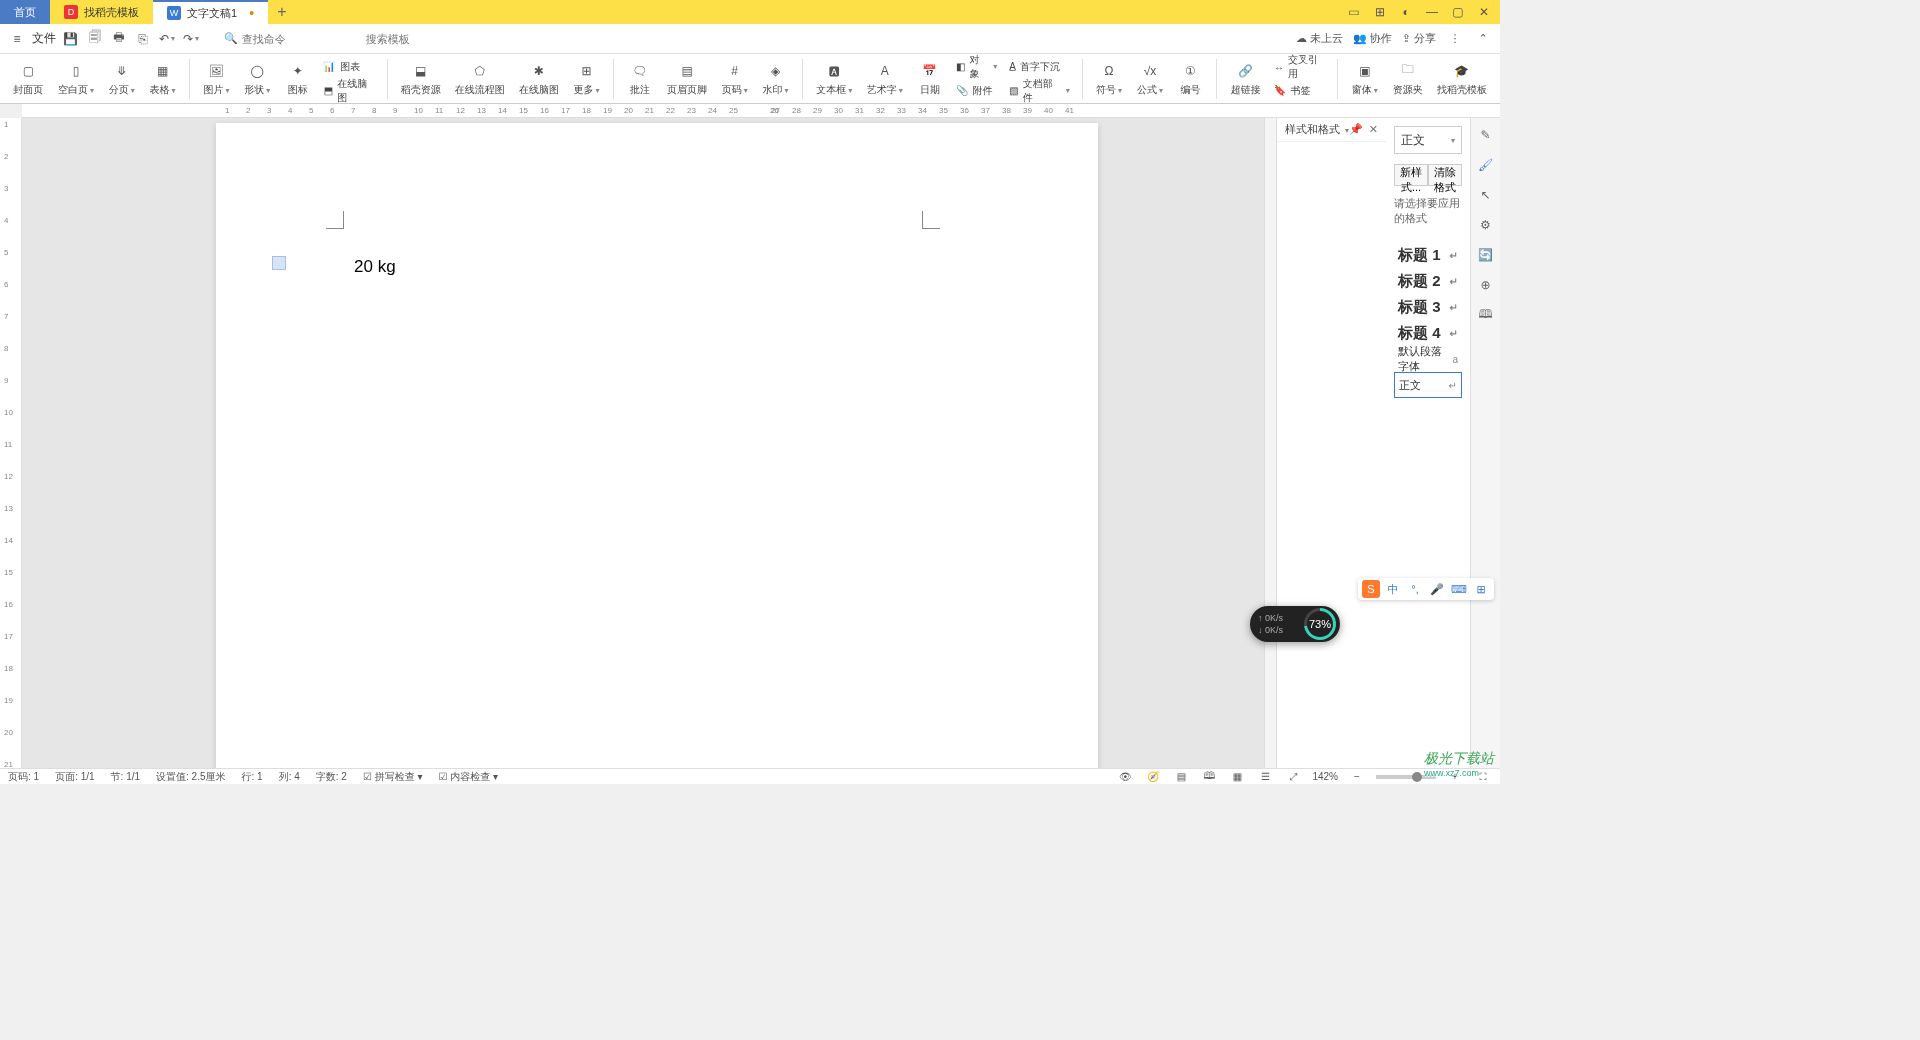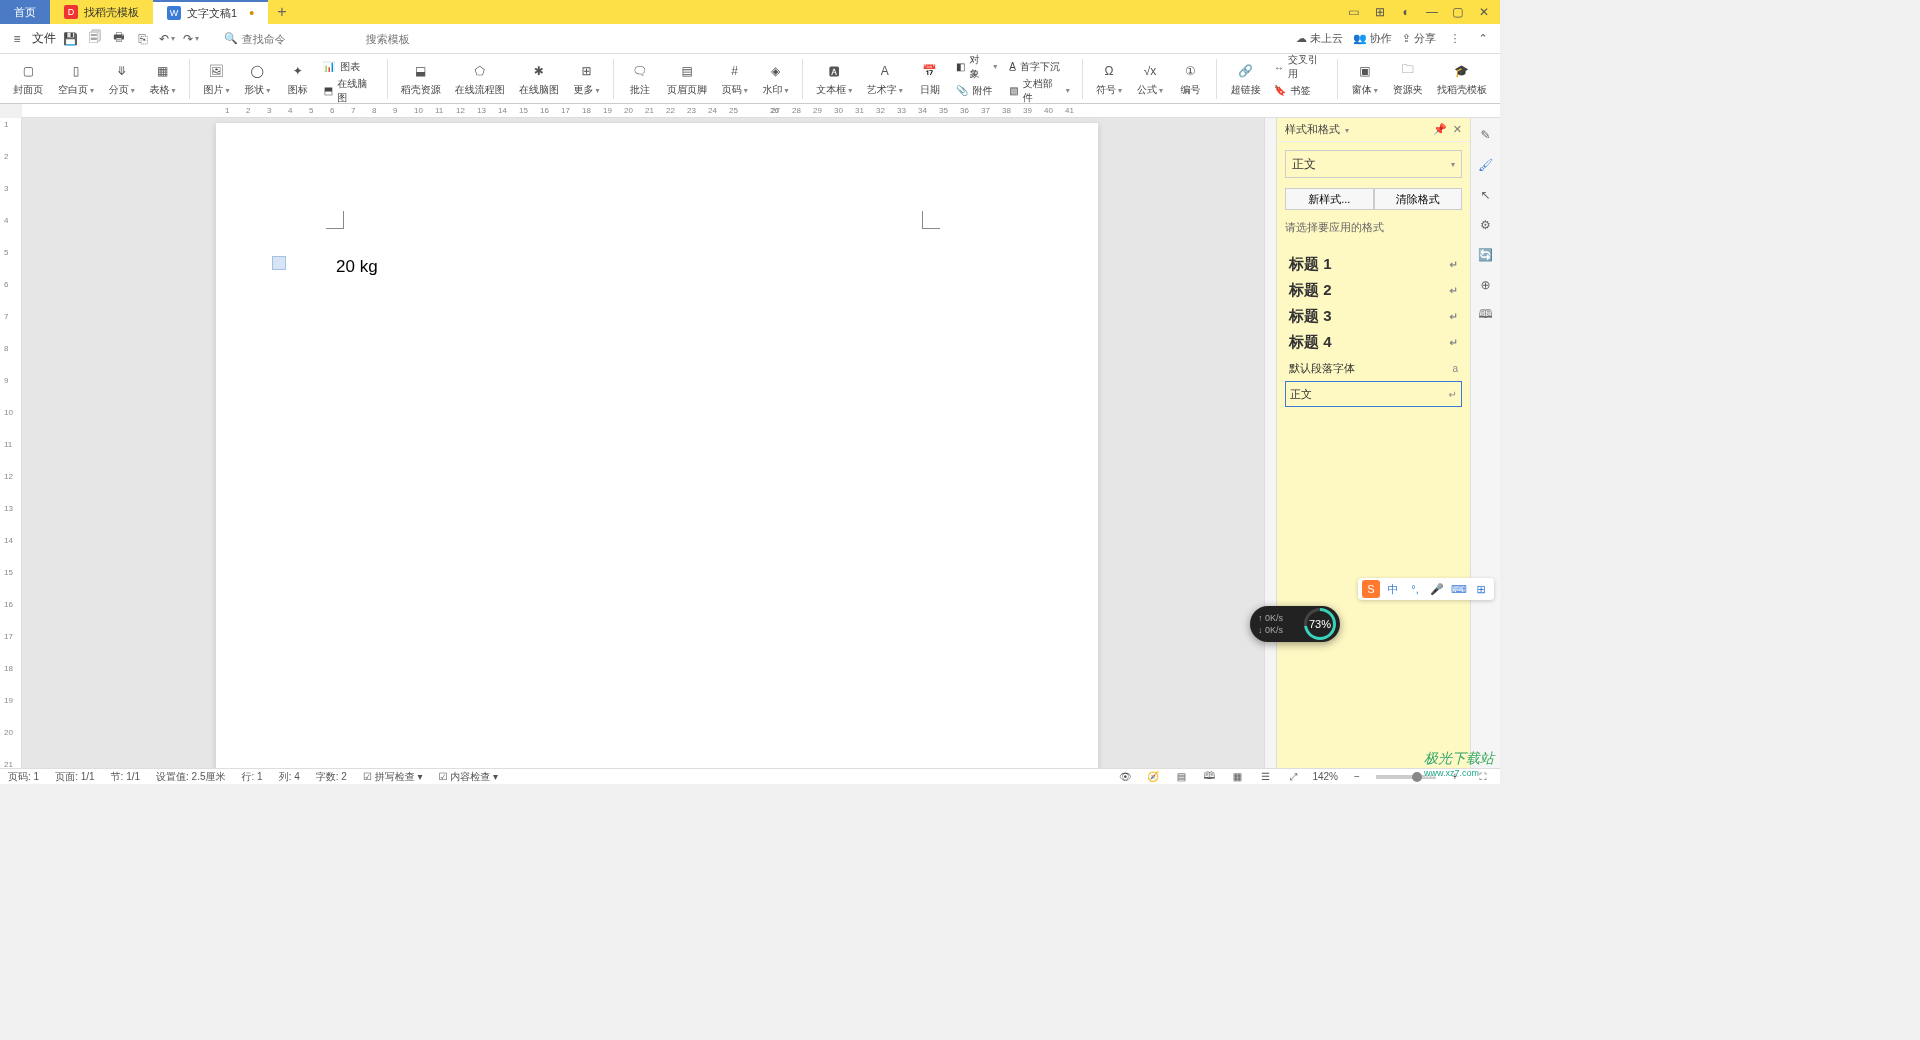--- a/index.html
+++ b/index.html
@@ -41,28 +41,28 @@
 .ruler-h .tick { position: absolute; top: 2px; }
 .ruler-v { width: 22px; background: #fff; border-right: 1px solid #ddd; font-size: 8px; color: #888; }
 .ruler-v .tick { padding: 2px 4px; height: 32px; }
 
 
 .workspace { display: flex; height: calc(784px - 24px - 30px - 50px - 14px - 16px); background: #e6e6e6; }
 .doc-scroll { flex: 1; display: flex; overflow: hidden; }
 .doc-area { flex: 1; position: relative; overflow: hidden; }
 .page { position: absolute; top: 5px; left: 194px; width: 882px; height: 1200px; background: #fff; box-shadow: 0 2px 6px rgba(0,0,0,.15); }
 .page .mm-tl2 { top: 90px; left: 116px; border-left:none; border-top:none; }
-.content-text { position: absolute; top: 134px; left: 120px; font-size: 17px; color: #000; }
+.content-text { position: absolute; top: 134px; left: 138px; font-size: 17px; color: #000; }
 .smart-icon { position: absolute; top: 133px; left: 56px; width: 14px; height: 14px; background: #d6e4f5; border: 1px solid #a8c0e0; }
 
 
 .scroll-strip { width: 12px; background: #f5f5f5; border-left: 1px solid #ddd; }
 
 
-.right-panel { width: 194px; background: #fef9c3; border-left: 1px solid #ddd; display: flex; flex-direction: column; }
+.right-panel { width: 194px; background: #ffffff; border-left: 1px solid #ddd; display: flex; flex-direction: row; }
 .rp-header { height: 24px; display: flex; align-items: center; padding: 0 8px; font-size: 11px; color: #444; border-bottom: 1px solid #eee; justify-content: space-between; }
 .rp-header .hicons { display: flex; gap: 6px; color: #777; }
 .rp-body { flex: 1; padding: 8px; overflow: hidden; }
 .style-select { width: 100%; height: 28px; border: 1px solid #ccc; padding: 0 6px; font-size: 12px; margin-bottom: 8px; display: flex; align-items: center; justify-content: space-between; }
 .btn-row { display: flex; margin-bottom: 10px; margin-top: 10px; }
 .btn-sm { flex: 1; height: 22px; border: 1px solid #ccc; background: #f7f7f7; font-size: 11px; cursor: pointer; }
 .hint-text { font-size: 11px; color: #666; margin-bottom: 16px; }
 .style-item { height: 26px; display: flex; align-items: center; justify-content: space-between; padding: 0 4px; cursor: pointer; font-size: 15px; font-weight: bold; }
 .style-item.small { font-size: 11px; font-weight: normal; }
 .style-item.selected { border: 1px solid #3a7bd5; }

